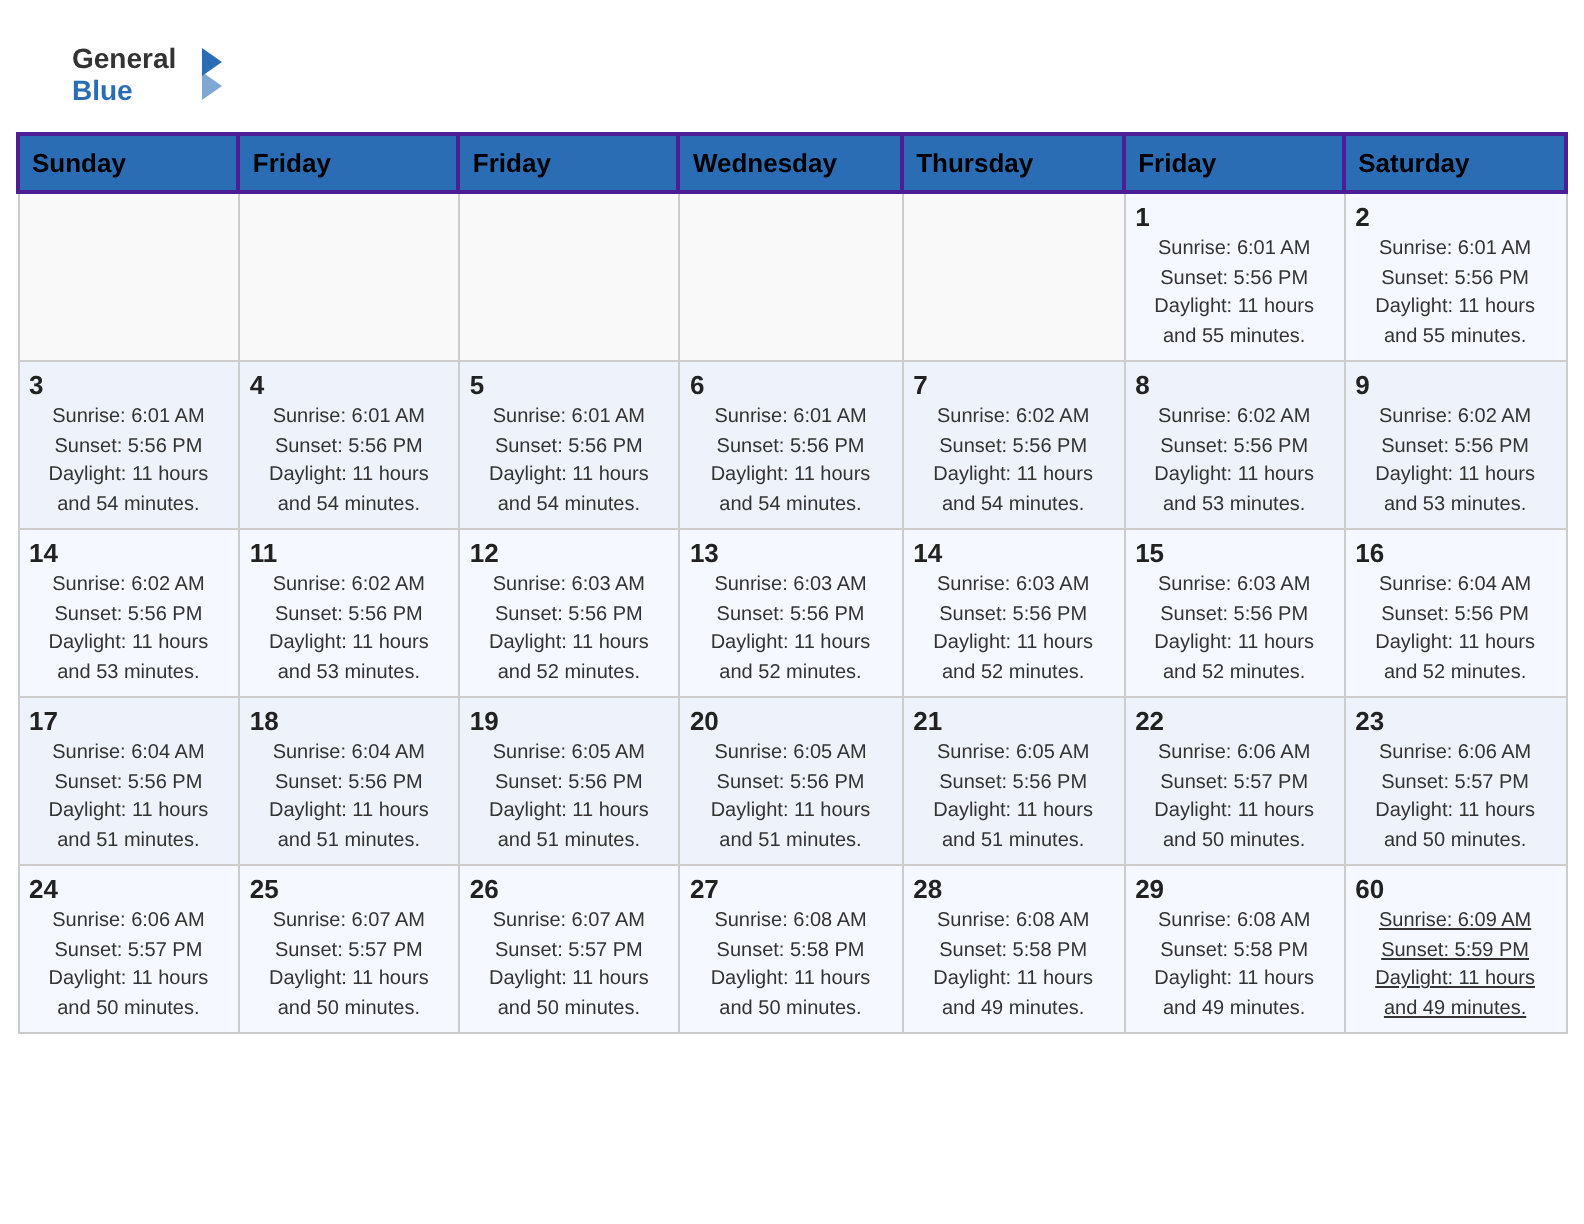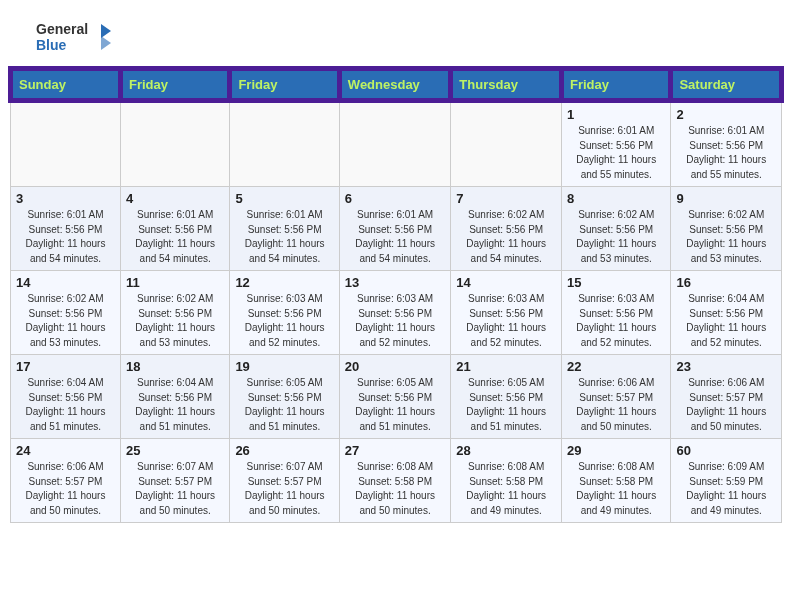--- a/index.html
+++ b/index.html
@@ -34,26 +34,26 @@
       font-size: 16px;
       color: #555;
     }
     .calendar {
       width: 100%;
       border-collapse: collapse;
       margin: 0;
     }
     .calendar th {
       background: #2a6db5;
-      color: #bef264;
+      color: #000000;
       font-size: 13px;
       font-weight: bold;
       padding: 6px 6px;
       text-align: left;
-      border: 5px solid #4c1d95;
+      border: 2px solid #4c1d95;
     }
     .calendar td {
       vertical-align: top;
       border: 1px solid #ccc;
       padding: 4px 5px;
       width: 113px;
       min-height: 80px;
       font-size: 10.5px;
       color: #333;
       background: #fff;
@@ -328,21 +328,21 @@
           </td>
           <td>
             <span class="day-num">29</span>
             <div class="day-info" style="white-space: pre-line;">Sunrise: 6:08 AM
 Sunset: 5:58 PM
 Daylight: 11 hours
 and 49 minutes.</div>
           </td>
           <td>
             <span class="day-num">60</span>
-            <div class="day-info" style="white-space: pre-line;">Sunrise: 6:09 AM
+            <div class="day-info" style="white-space: pre-line; text-decoration: underline;">Sunrise: 6:09 AM
 Sunset: 5:59 PM
 Daylight: 11 hours
 and 49 minutes.</div>
           </td>
         </tr>
       </tbody>
   </table>
 </div>
 
 </body></html>

